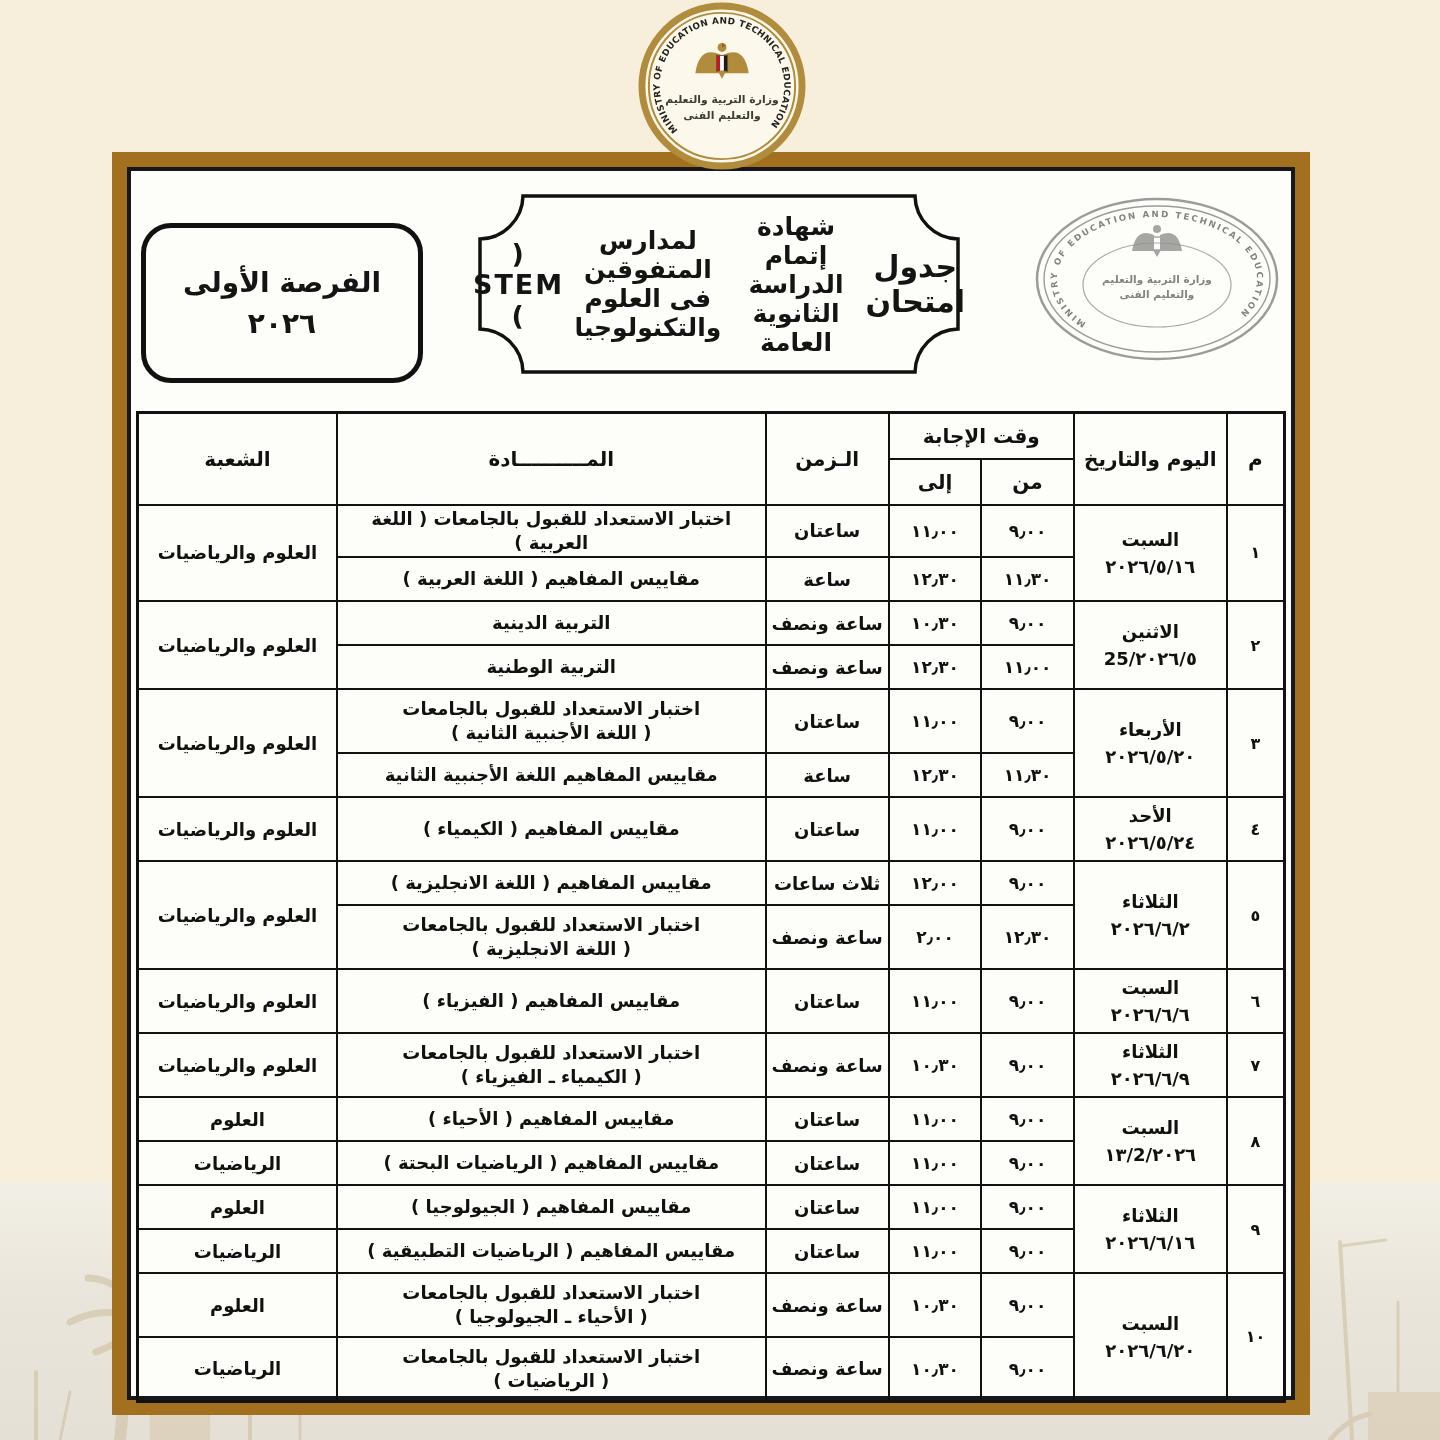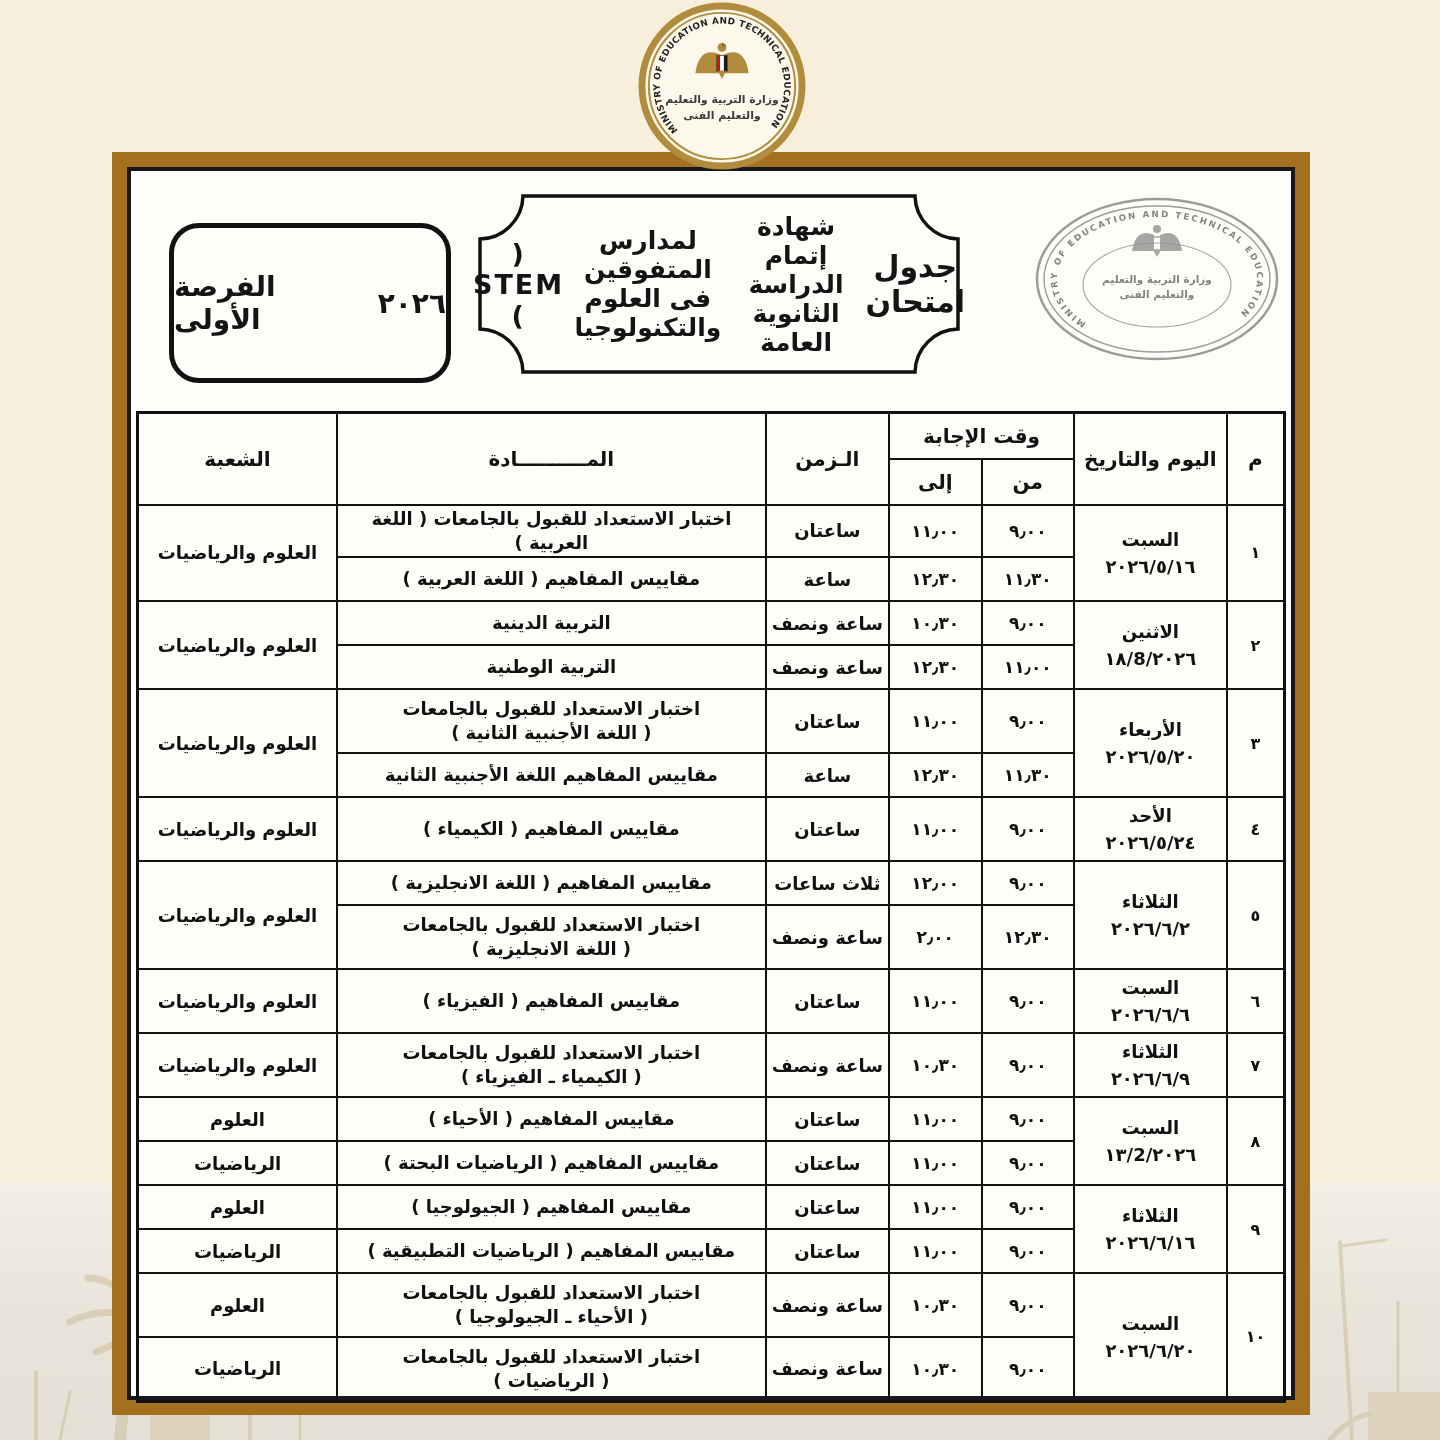--- a/index.html
+++ b/index.html
@@ -29,23 +29,23 @@
     background:#fdfdfa;border:4px solid #17171e;
     position:relative;
   }
 
   
   .top-seal{position:absolute;left:638px;top:2px;width:168px;height:168px;z-index:2;}
 
   
   .doc-header{position:relative;height:240px;}
   .session-badge{
-    position:absolute;left:38px;top:52px;width:272px;height:150px;
+    position:absolute;left:10px;top:52px;width:272px;height:150px;
     border:5px solid #111;border-radius:30px;background:#fdfdfa;
-    display:flex;flex-direction:row;align-items:center;justify-content:center;
+    display:flex;flex-direction:column;align-items:center;justify-content:center;
     gap:8px;font-size:28px;
   }
   .title-plaque{position:absolute;left:342px;top:18px;width:492px;height:190px;}
   .title-plaque svg{position:absolute;inset:0;}
   .title-text{
     position:absolute;inset:0;display:flex;flex-direction:row;
     align-items:center;justify-content:center;gap:5px;direction:rtl;text-align:center;
   }
   .title-l1{font-size:30px;}
   .title-l2,.title-l3{font-size:25px;}
@@ -198,21 +198,21 @@
             <tr class="r-s">
               <td class="time">١١٫٣٠</td>
               <td class="time">١٢٫٣٠</td>
               <td class="dur">ساعة</td>
               <td class="subject">مقاييس المفاهيم ( اللغة العربية )</td>
             </tr>
             <tr class="r-s">
               <td class="num" rowspan="2">٢</td>
               <td class="daydate" rowspan="2">
                 <div>الاثنين</div>
-                <div>٢٠٢٦/8/١٨</div>
+                <div>٢٠٢٦/٥/25</div>
               </td>
               <td class="time">٩٫٠٠</td>
               <td class="time">١٠٫٣٠</td>
               <td class="dur">ساعة ونصف</td>
               <td class="subject">التربية الدينية</td>
               <td class="branch" rowspan="2">العلوم والرياضيات</td>
             </tr>
             <tr class="r-s">
               <td class="time">١١٫٠٠</td>
               <td class="time">١٢٫٣٠</td>

